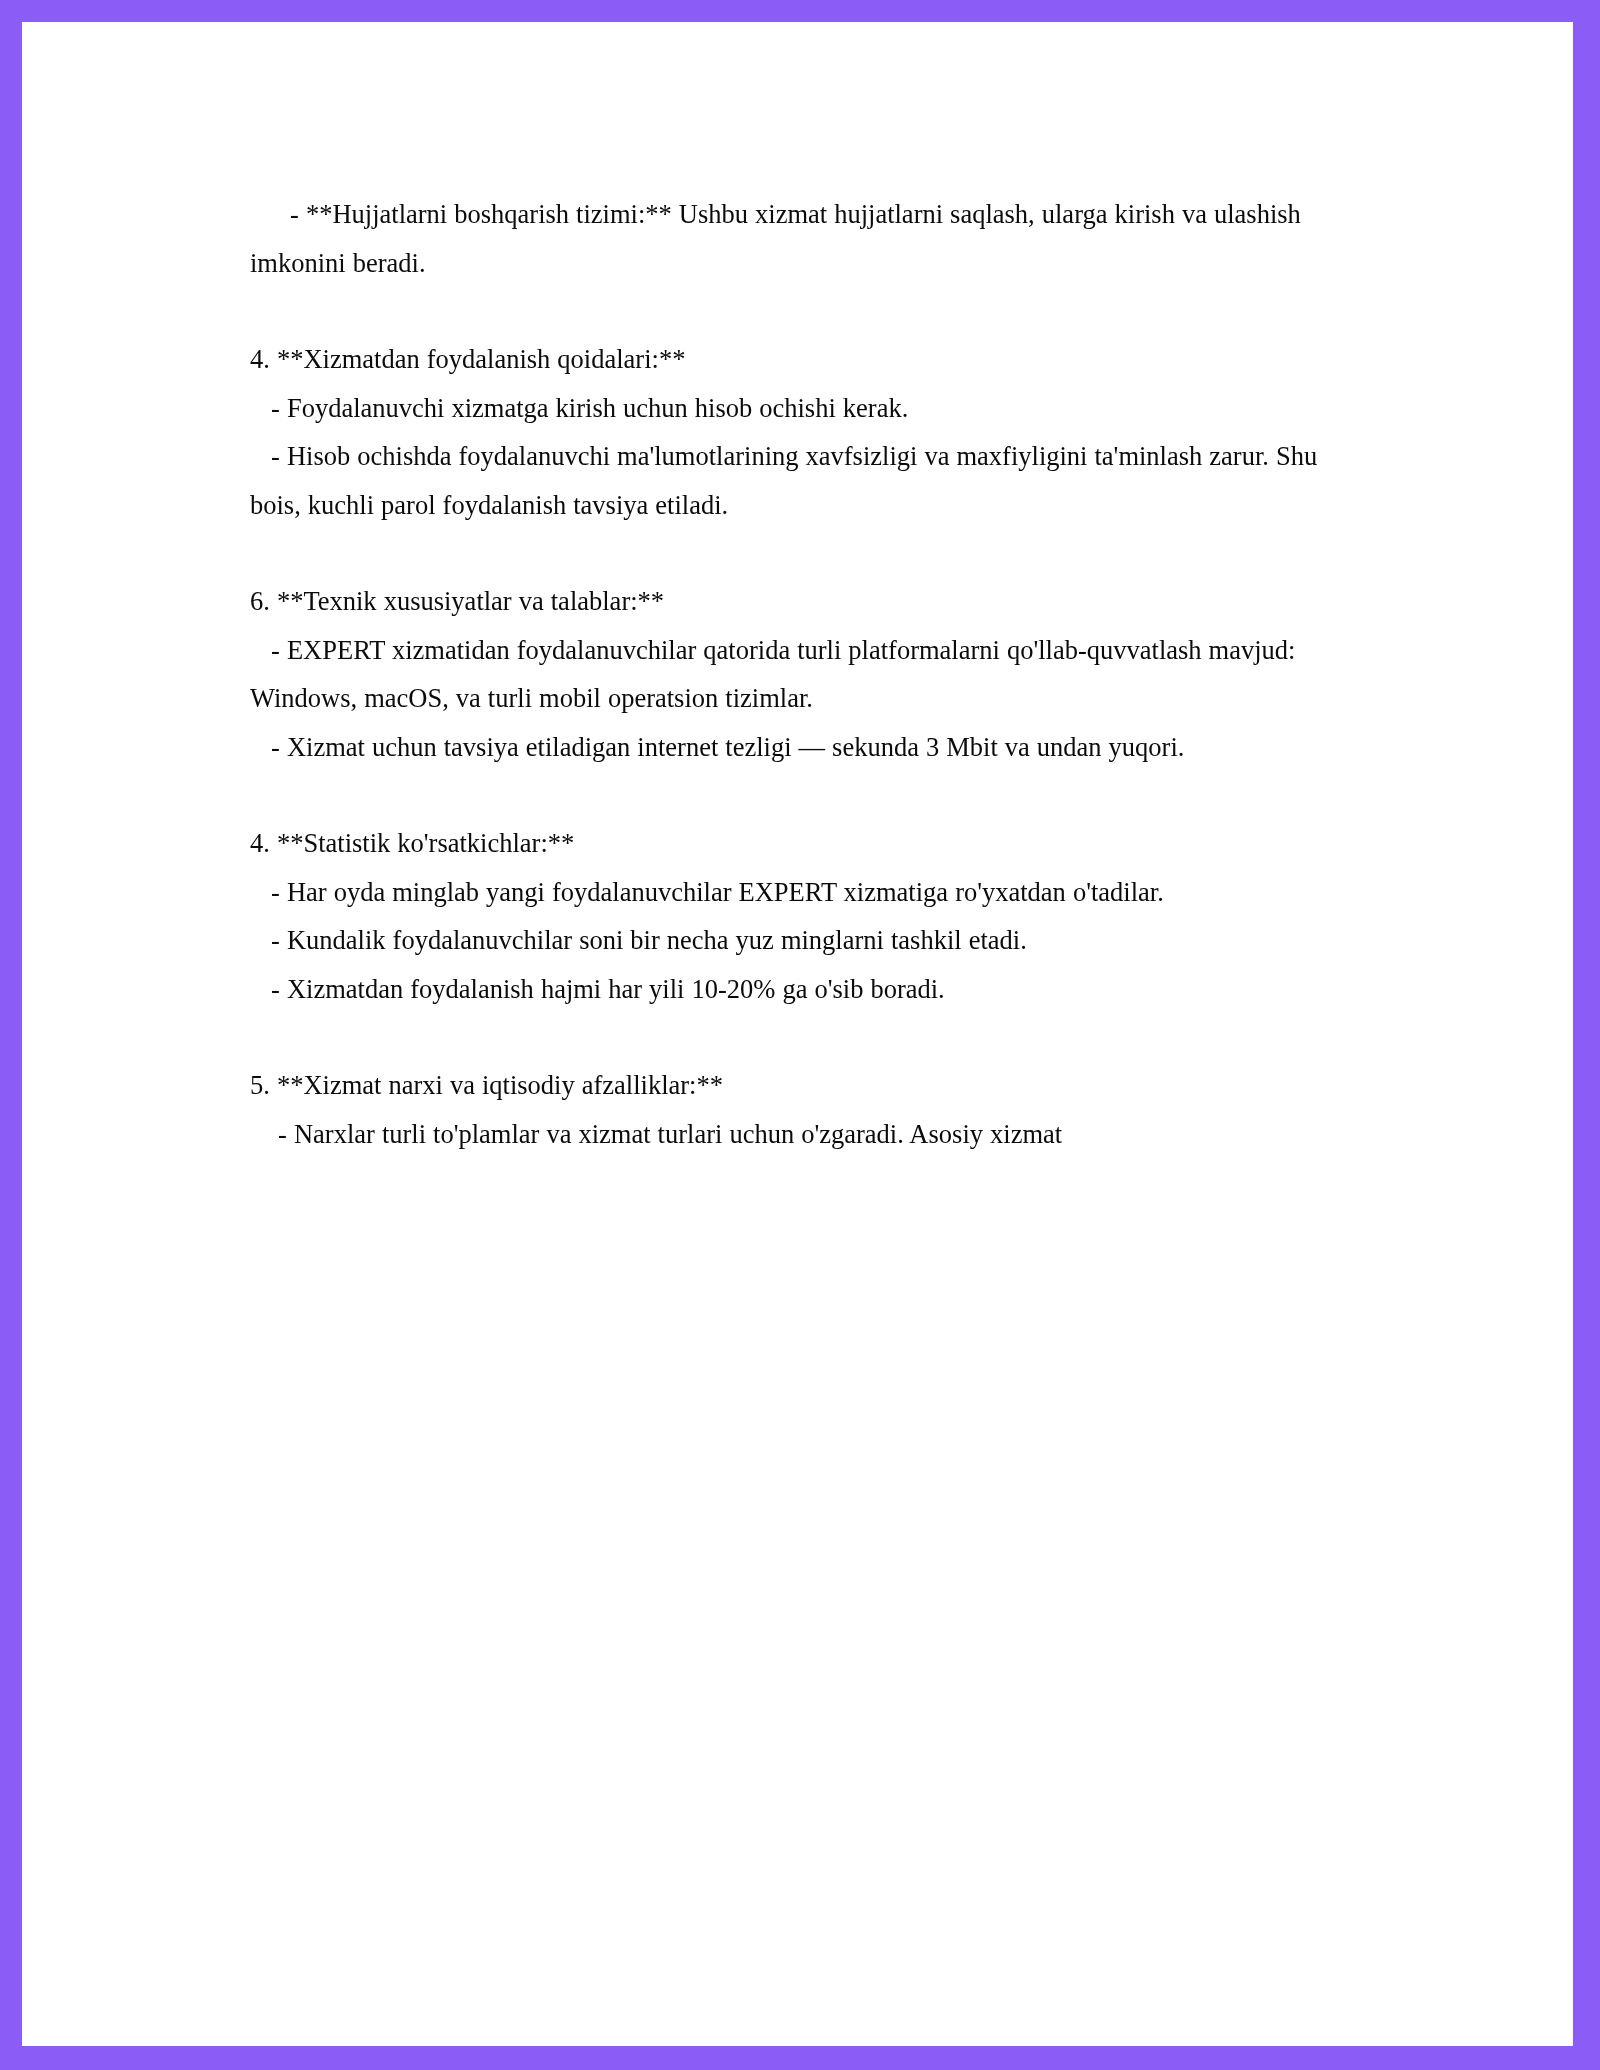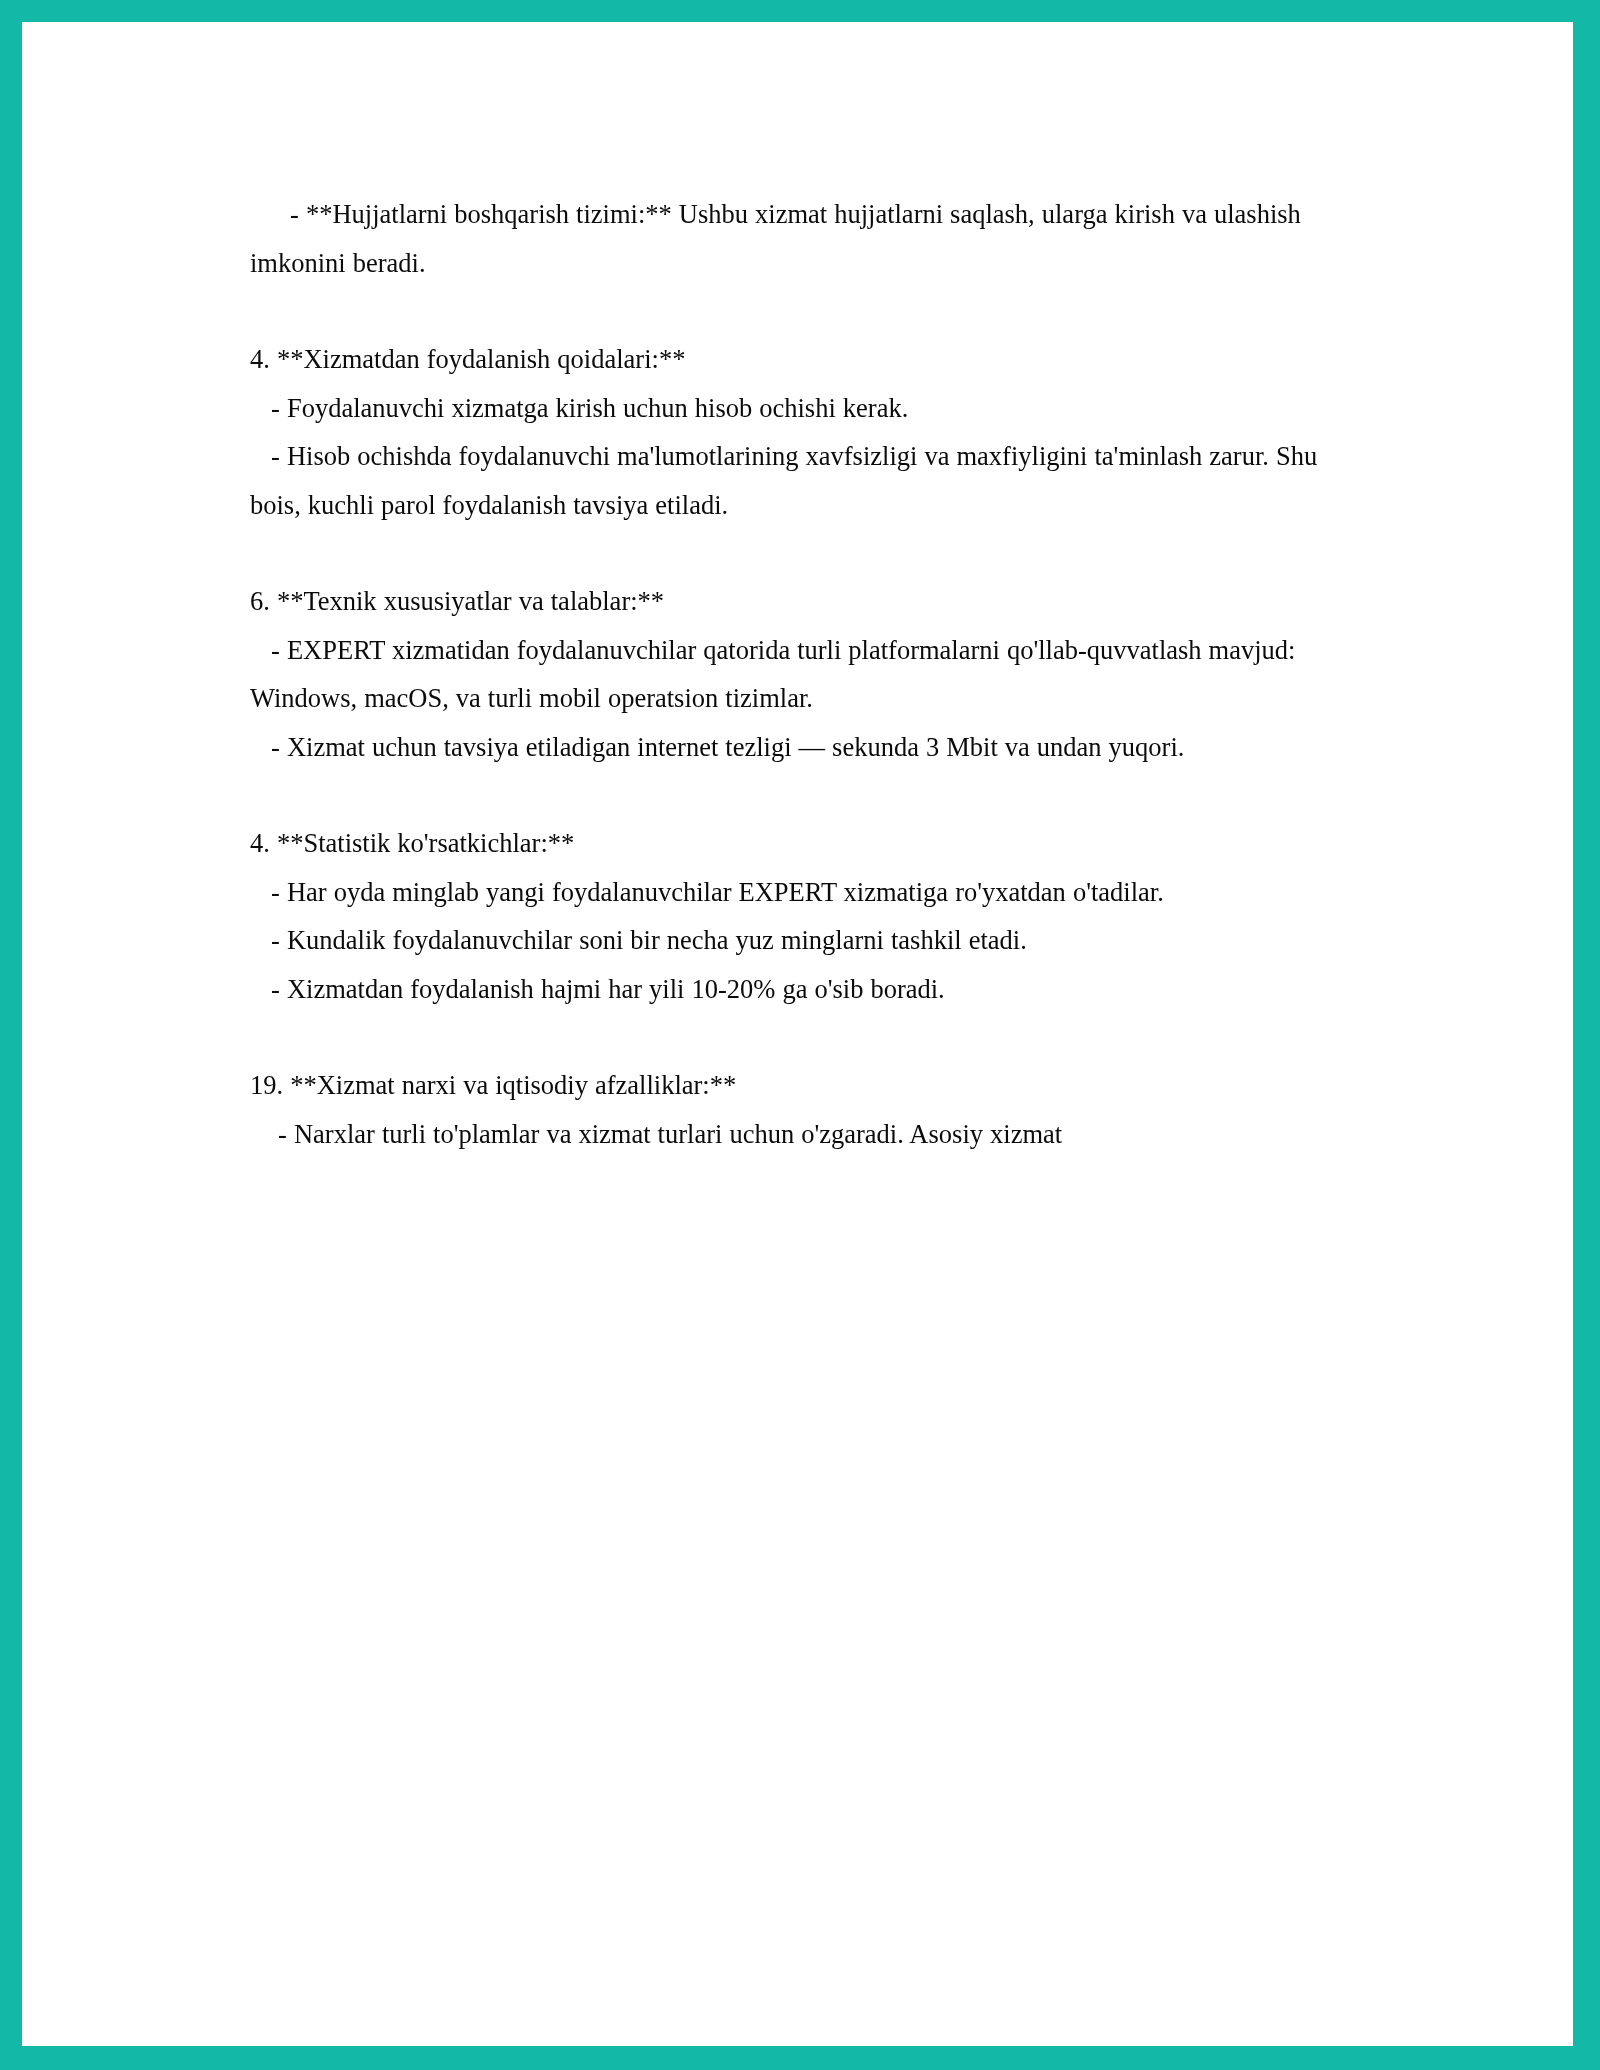--- a/index.html
+++ b/index.html
@@ -11,21 +11,21 @@
     width: 1600px;
     height: 2070px;
     font-family: "Liberation Serif", serif;
   }
   .page-frame {
     position: absolute;
     left: 0;
     top: 0;
     width: 1600px;
     height: 2070px;
-    background: #14b8a6;
+    background: #8b5cf6;
     box-sizing: border-box;
     padding: 22px 27px 24px 22px;
   }
   .page-sheet {
     width: 100%;
     height: 100%;
     background: #ffffff;
     box-sizing: border-box;
     position: relative;
     overflow: hidden;
@@ -69,18 +69,18 @@
    - EXPERT xizmatidan foydalanuvchilar qatorida turli platformalarni qo'llab-quvvatlash mavjud: Windows, macOS, va turli mobil operatsion tizimlar.
    - Xizmat uchun tavsiya etiladigan internet tezligi — sekunda 3 Mbit va undan yuqori.</p>
 
 
       <p class="para gap">4. **Statistik ko'rsatkichlar:**
    - Har oyda minglab yangi foydalanuvchilar EXPERT xizmatiga ro'yxatdan o'tadilar.
    - Kundalik foydalanuvchilar soni bir necha yuz minglarni tashkil etadi.
    - Xizmatdan foydalanish hajmi har yili 10-20% ga o'sib boradi.</p>
 
 
-      <p class="para gap">19. **Xizmat narxi va iqtisodiy afzalliklar:**
+      <p class="para gap">5. **Xizmat narxi va iqtisodiy afzalliklar:**
     - Narxlar turli to'plamlar va xizmat turlari uchun o'zgaradi. Asosiy xizmat</p>
 
     </div>
   </div>
 </div>
 
 </body></html>

